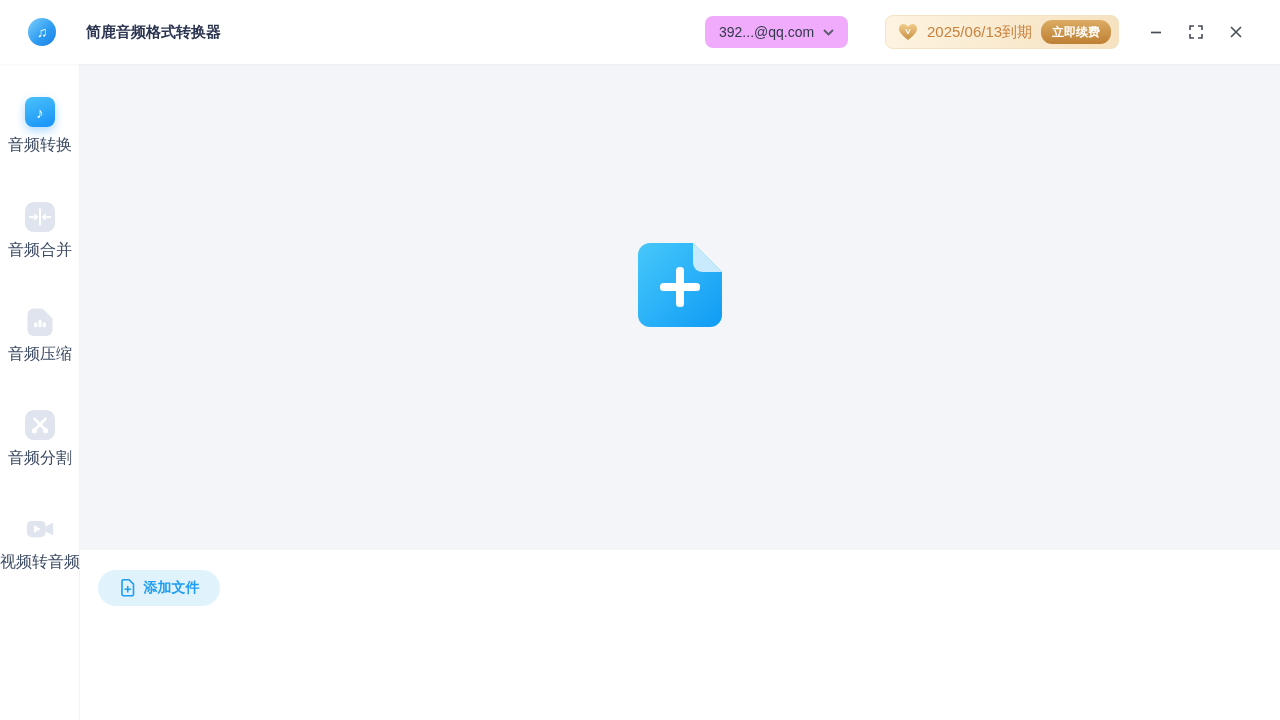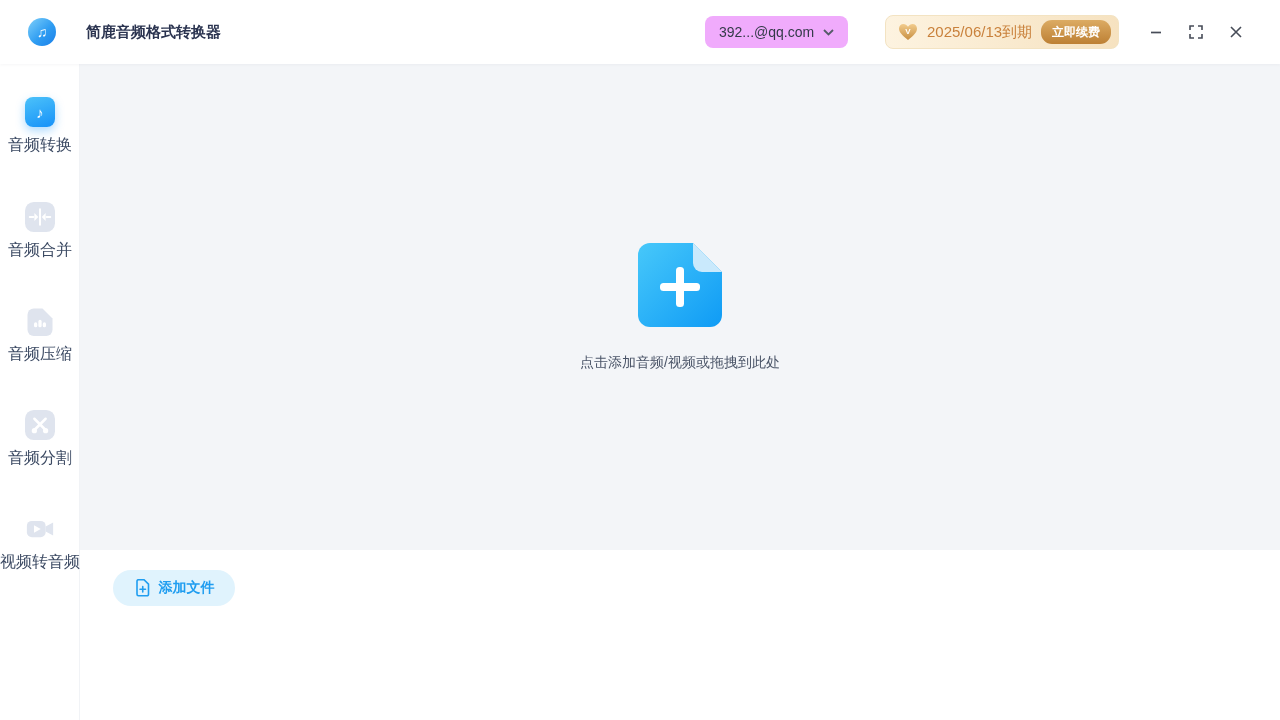--- a/index.html
+++ b/index.html
@@ -158,27 +158,26 @@
           <linearGradient id="bluedoc" x1="0" y1="0" x2="1" y2="1">
         <stop offset="0" stop-color="#47c8fa"></stop>
             <stop offset="1" stop-color="#0f9bf5"></stop>
       </linearGradient>
         </defs>
       <path d="M14 2 H57 L86 31 V74 a12 12 0 0 1 -12 12 H14 a12 12 0 0 1 -12 -12 V14 a12 12 0 0 1 12 -12 Z" fill="url(#bluedoc)"></path>
       <path d="M57 2 L86 31 H66 a9 9 0 0 1 -9 -9 Z" fill="#c9e9fc"></path>
       <rect x="40" y="26" width="8" height="40" rx="3.5" fill="#fff"></rect>
       <rect x="24" y="42" width="40" height="8" rx="3.5" fill="#fff"></rect>
     </svg>
-    <div class="drop-hint">点击添加音频/视频或拖拽到此处</div>
   </div>
 </div>
 
 <div class="bottom">
 
-  <div class="pill-btn" style="left:113px;width:122px">
+  <div class="pill-btn" style="left:98px;width:122px">
     <svg width="17" height="18" viewBox="0 0 17 18" fill="none">
       <path d="M3 2.2 a1.5 1.5 0 0 1 1.5 -1.5 H10 L14.5 5.2 V15.3 a1.5 1.5 0 0 1 -1.5 1.5 H4.5 a1.5 1.5 0 0 1 -1.5 -1.5 Z" stroke="#1f9df0" stroke-width="1.6"></path>
       <path d="M8.75 7.5 V13 M6 10.25 H11.5" stroke="#1f9df0" stroke-width="1.6" stroke-linecap="round"></path>
     </svg>
     <span>添加文件</span>
   </div>
 
 
 
 </div>

